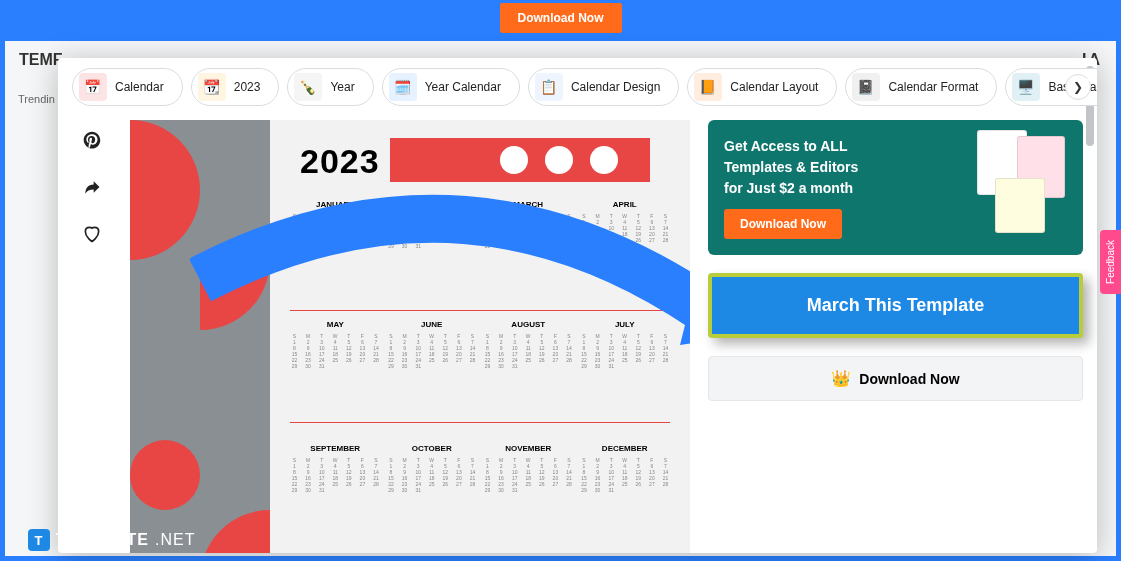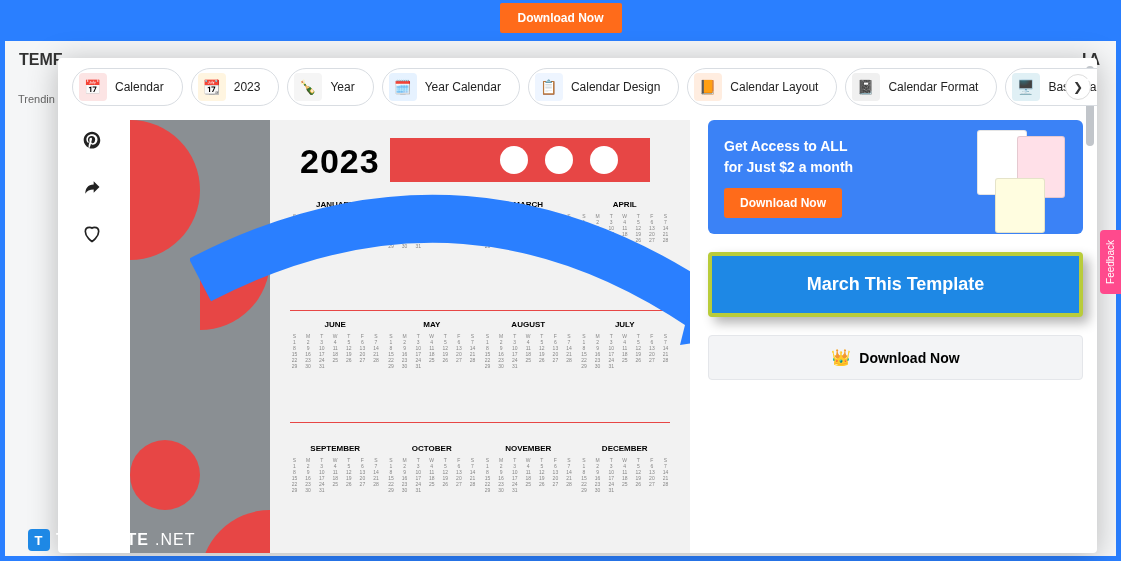--- a/index.html
+++ b/index.html
@@ -32,21 +32,21 @@
 .pv-rbar{position:absolute;left:260px;top:18px;width:260px;height:44px;background:#e74645}
 .pv-circ{width:28px;height:28px;background:#fff;border-radius:50%;position:absolute;top:8px}
 .pv-tabs{position:absolute;left:160px;right:20px;top:80px;display:grid;grid-template-columns:repeat(4,1fr);gap:6px}
 .month{font-size:7px;line-height:1.2}
 .month-h{font-size:8px;font-weight:700;text-align:center;text-transform:uppercase;margin-bottom:3px}
 .mrow{display:flex;justify-content:space-between;color:#888}
 .mrow span{width:9px;text-align:center;font-size:5px}
 .hr{position:absolute;left:160px;right:20px;height:1px;background:#e74645}
 .arrow{position:absolute;left:60px;top:60px;width:560px;height:180px;z-index:20;pointer-events:none}
 .right{flex:1;display:flex;flex-direction:column;gap:18px}
-.promo{background:#3b82f6;border-radius:6px;padding:16px;display:flex;gap:12px;position:relative}
+.promo{background:#0f766e;border-radius:6px;padding:16px;display:flex;gap:12px;position:relative}
 .promo-txt{color:#fff;font-size:14px;font-weight:700;line-height:1.5}
 .promo-btn{background:#ff6b1a;color:#fff;border:none;padding:8px 16px;font-size:12px;font-weight:700;border-radius:3px;margin-top:10px;cursor:pointer}
 .promo-imgs{position:absolute;right:10px;top:10px;width:100px;height:110px}
 .pimg{position:absolute;border:1px solid rgba(0,0,0,.1);background:#fff;border-radius:3px}
 .editbtn{background:#1e88e5;border:4px solid #b9cc3a;color:#fff;font-size:18px;font-weight:700;padding:18px;border-radius:4px;cursor:pointer;box-shadow:6px 6px 12px rgba(0,0,0,.3)}
 .sel-lbl{font-size:13px;font-weight:700;color:#222}
 .sel-box{border:1px solid #d9dde2;border-radius:4px;padding:12px 14px;display:flex;align-items:center;justify-content:space-between;cursor:pointer}
 .sel-left{display:flex;align-items:center;gap:10px;font-size:13px;font-weight:700}
 .word-ic{width:18px;height:18px;background:#2b579a;border-radius:3px;display:flex;align-items:center;justify-content:center;color:#fff;font-size:10px;font-weight:700}
 .dlbtn{background:#f3f4f6;border:1px solid #e4e6ea;padding:12px;font-size:14px;font-weight:700;border-radius:4px;display:flex;align-items:center;justify-content:center;gap:8px;cursor:pointer}
@@ -368,78 +368,78 @@
               <span></span>
               <span></span>
               <span></span>
               <span></span>
             </div>
           </div>
         </div>
       <div class="hr" style="top:190px"></div>
       <div class="pv-tabs" id="months2" style="top:200px">
           <div class="month">
+            <div class="month-h">May</div>
+            <div class="mrow">
+              <span>S</span>
+              <span>M</span>
+              <span>T</span>
+              <span>W</span>
+              <span>T</span>
+              <span>F</span>
+              <span>S</span>
+            </div>
+            <div class="mrow">
+              <span>1</span>
+              <span>2</span>
+              <span>3</span>
+              <span>4</span>
+              <span>5</span>
+              <span>6</span>
+              <span>7</span>
+            </div>
+            <div class="mrow">
+              <span>8</span>
+              <span>9</span>
+              <span>10</span>
+              <span>11</span>
+              <span>12</span>
+              <span>13</span>
+              <span>14</span>
+            </div>
+            <div class="mrow">
+              <span>15</span>
+              <span>16</span>
+              <span>17</span>
+              <span>18</span>
+              <span>19</span>
+              <span>20</span>
+              <span>21</span>
+            </div>
+            <div class="mrow">
+              <span>22</span>
+              <span>23</span>
+              <span>24</span>
+              <span>25</span>
+              <span>26</span>
+              <span>27</span>
+              <span>28</span>
+            </div>
+            <div class="mrow">
+              <span>29</span>
+              <span>30</span>
+              <span>31</span>
+              <span></span>
+              <span></span>
+              <span></span>
+              <span></span>
+            </div>
+          </div>
+          <div class="month">
             <div class="month-h">June</div>
-            <div class="mrow">
-              <span>S</span>
-              <span>M</span>
-              <span>T</span>
-              <span>W</span>
-              <span>T</span>
-              <span>F</span>
-              <span>S</span>
-            </div>
-            <div class="mrow">
-              <span>1</span>
-              <span>2</span>
-              <span>3</span>
-              <span>4</span>
-              <span>5</span>
-              <span>6</span>
-              <span>7</span>
-            </div>
-            <div class="mrow">
-              <span>8</span>
-              <span>9</span>
-              <span>10</span>
-              <span>11</span>
-              <span>12</span>
-              <span>13</span>
-              <span>14</span>
-            </div>
-            <div class="mrow">
-              <span>15</span>
-              <span>16</span>
-              <span>17</span>
-              <span>18</span>
-              <span>19</span>
-              <span>20</span>
-              <span>21</span>
-            </div>
-            <div class="mrow">
-              <span>22</span>
-              <span>23</span>
-              <span>24</span>
-              <span>25</span>
-              <span>26</span>
-              <span>27</span>
-              <span>28</span>
-            </div>
-            <div class="mrow">
-              <span>29</span>
-              <span>30</span>
-              <span>31</span>
-              <span></span>
-              <span></span>
-              <span></span>
-              <span></span>
-            </div>
-          </div>
-          <div class="month">
-            <div class="month-h">May</div>
             <div class="mrow">
               <span>S</span>
               <span>M</span>
               <span>T</span>
               <span>W</span>
               <span>T</span>
               <span>F</span>
               <span>S</span>
             </div>
             <div class="mrow">
@@ -838,20 +838,21 @@
       <svg class="arrow" viewBox="0 0 560 180">
         <path d="M10 100 Q 280 -40 530 140" stroke="#2a7fff" stroke-width="48" fill="none"></path>
         <path d="M505 105 L560 155 L490 165 Z" fill="#2a7fff"></path>
       </svg>
     </div>
 
     <div class="right">
       <div class="promo">
         <div>
           <div class="promo-txt">Get Access to ALL</div>
+          <div class="promo-txt">Templates &amp; Editors</div>
           <div class="promo-txt">for Just $2 a month</div>
           <button class="promo-btn">Download Now</button>
         </div>
         <div class="promo-imgs">
           <div class="pimg" style="width:50px;height:65px;right:46px;top:0;background:#fff"></div>
           <div class="pimg" style="width:48px;height:62px;right:8px;top:6px;background:#ffe0e8"></div>
           <div class="pimg" style="width:50px;height:55px;right:28px;top:48px;background:#fffde0"></div>
         </div>
       </div>
 

